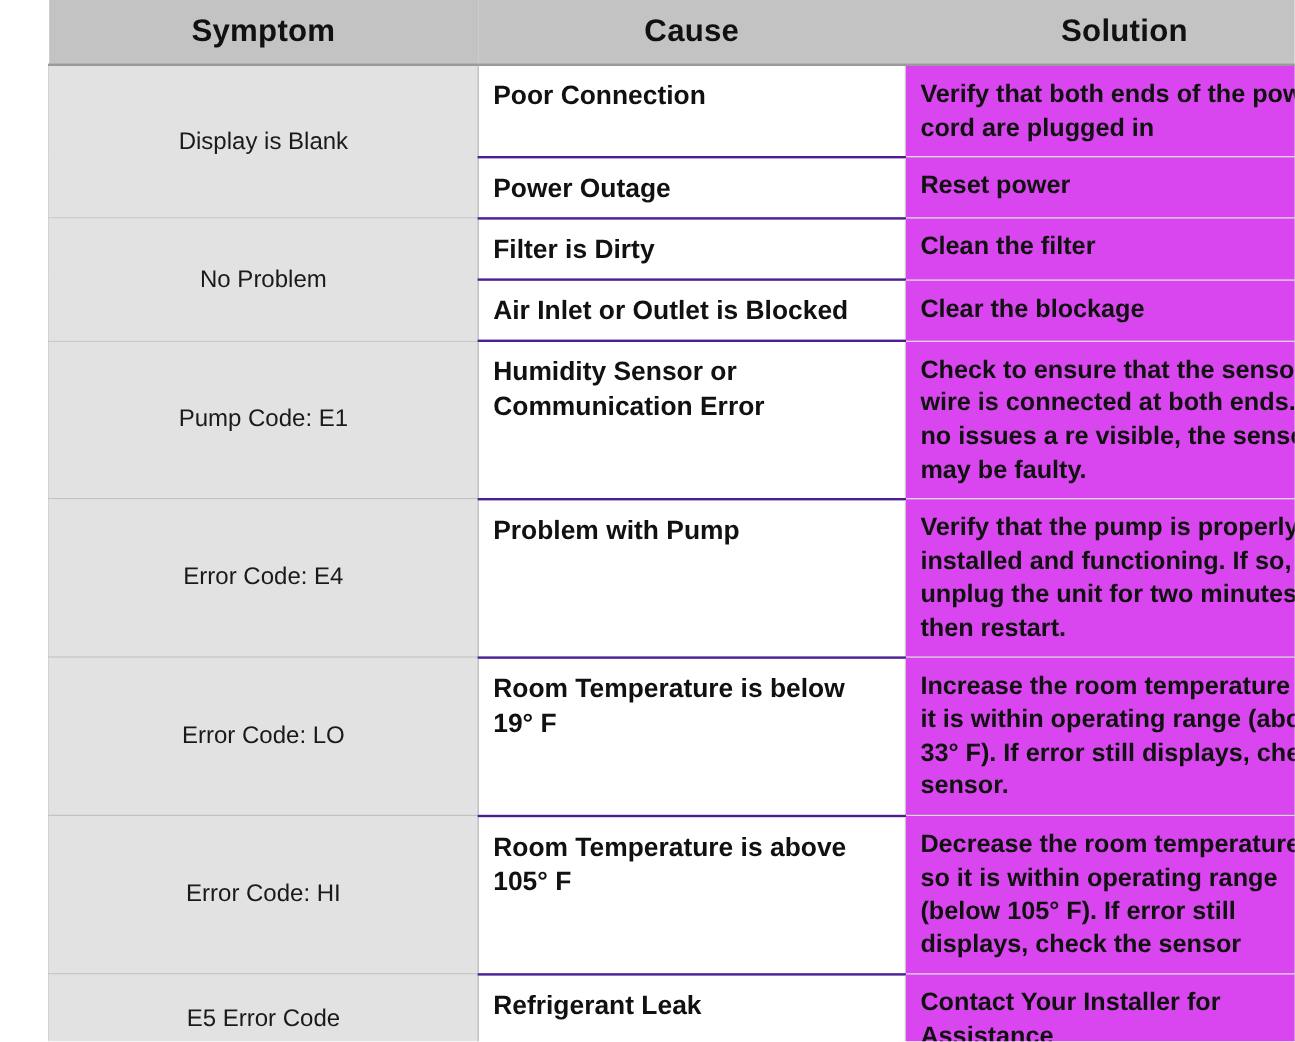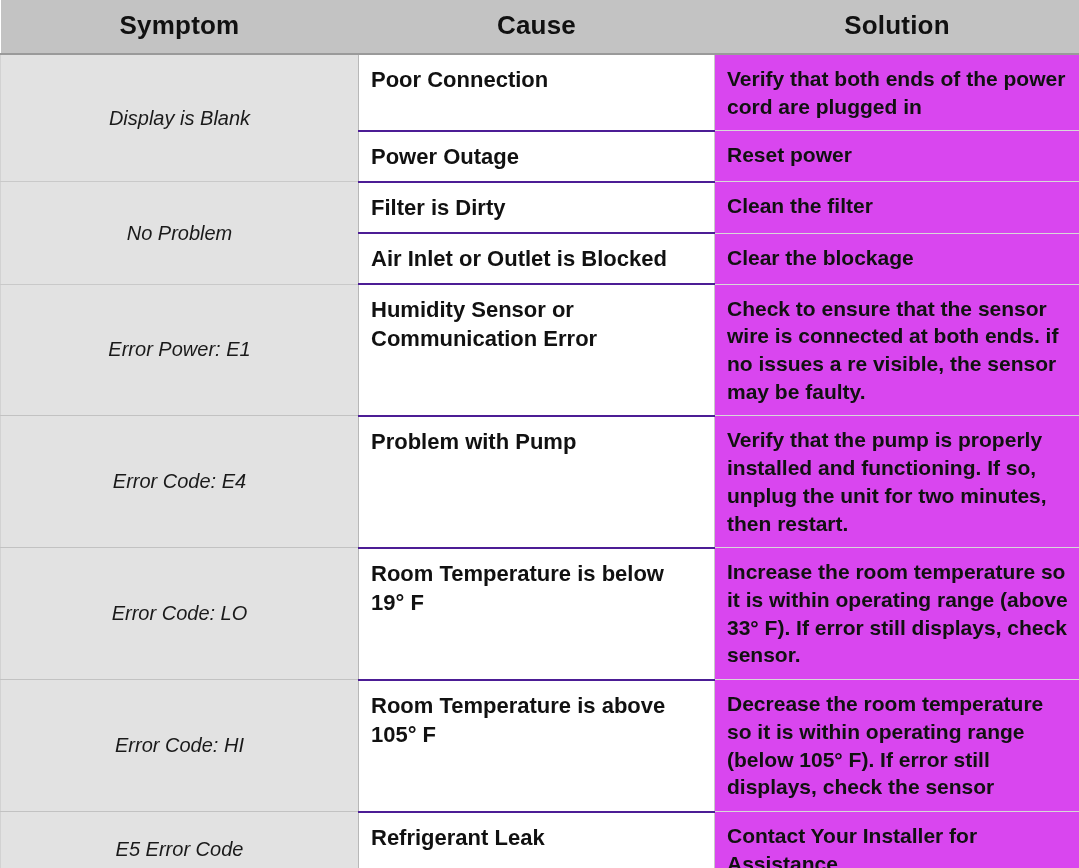--- a/index.html
+++ b/index.html
@@ -12,20 +12,21 @@
     -webkit-font-smoothing: antialiased;
   }
 
   #table-root {
     width: 1079px;
     height: 868px;
     overflow: hidden;
     position: relative;
     background: #ffffff;
     box-sizing: border-box;
+    padding-left: 40px;
   }
 
   table.troubleshooting {
     width: 1079px;
     border-collapse: collapse;
     table-layout: fixed;
     border-spacing: 0;
   }
 
   
@@ -55,21 +56,20 @@
     font-size: 20px;
     font-weight: 400;
     text-align: center;
     vertical-align: middle;
     padding: 6px 10px;
     border-right: 1px solid #b8b8b8;
     border-bottom: 1px solid #c9c9c9;
     border-left: 1px solid #d2d2d2;
     box-sizing: border-box;
     line-height: 1.25;
-    font-style: italic;
   }
 
   
   td.cause-cell {
     background: #ffffff;
     color: #111111;
     font-size: 22px;
     font-weight: 600;
     text-align: left;
     vertical-align: top;
@@ -135,21 +135,21 @@
         <tr class="group-start">
           <td class="symptom-cell" rowspan="2">No Problem</td>
           <td class="cause-cell">Filter is Dirty</td>
           <td class="solution-cell">Clean the filter</td>
         </tr>
         <tr>
           <td class="cause-cell">Air Inlet or Outlet is Blocked</td>
           <td class="solution-cell">Clear the blockage</td>
         </tr>
         <tr class="group-start">
-          <td class="symptom-cell group-bottom" rowspan="1">Error Power: E1</td>
+          <td class="symptom-cell group-bottom" rowspan="1">Pump Code: E1</td>
           <td class="cause-cell">Humidity Sensor or Communication Error</td>
           <td class="solution-cell">Check to ensure that the sensor wire is connected at both ends. if no issues a re visible, the sensor may be faulty.</td>
         </tr>
         <tr class="group-start">
           <td class="symptom-cell group-bottom" rowspan="1">Error Code: E4</td>
           <td class="cause-cell">Problem with Pump</td>
           <td class="solution-cell">Verify that the pump is properly installed and functioning. If so, unplug the unit for two minutes, then restart.</td>
         </tr>
         <tr class="group-start">
           <td class="symptom-cell group-bottom" rowspan="1">Error Code: LO</td>

